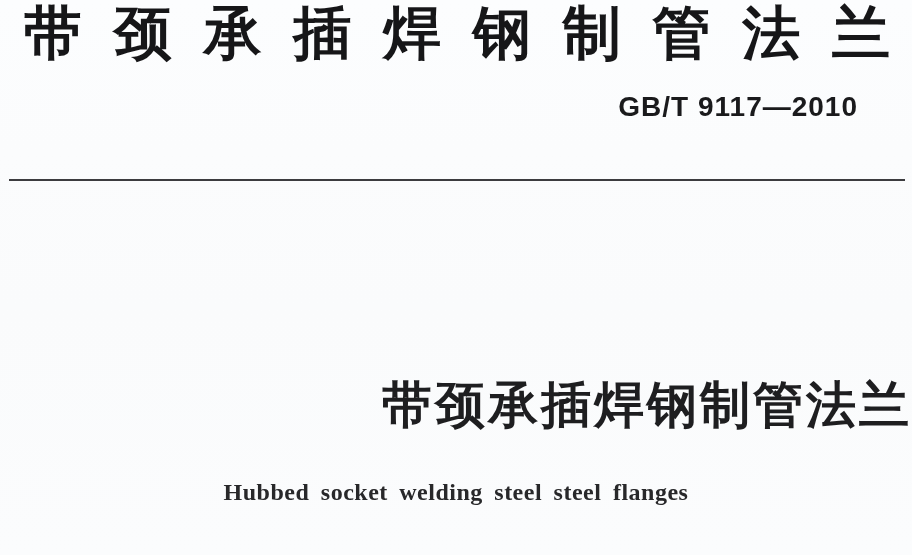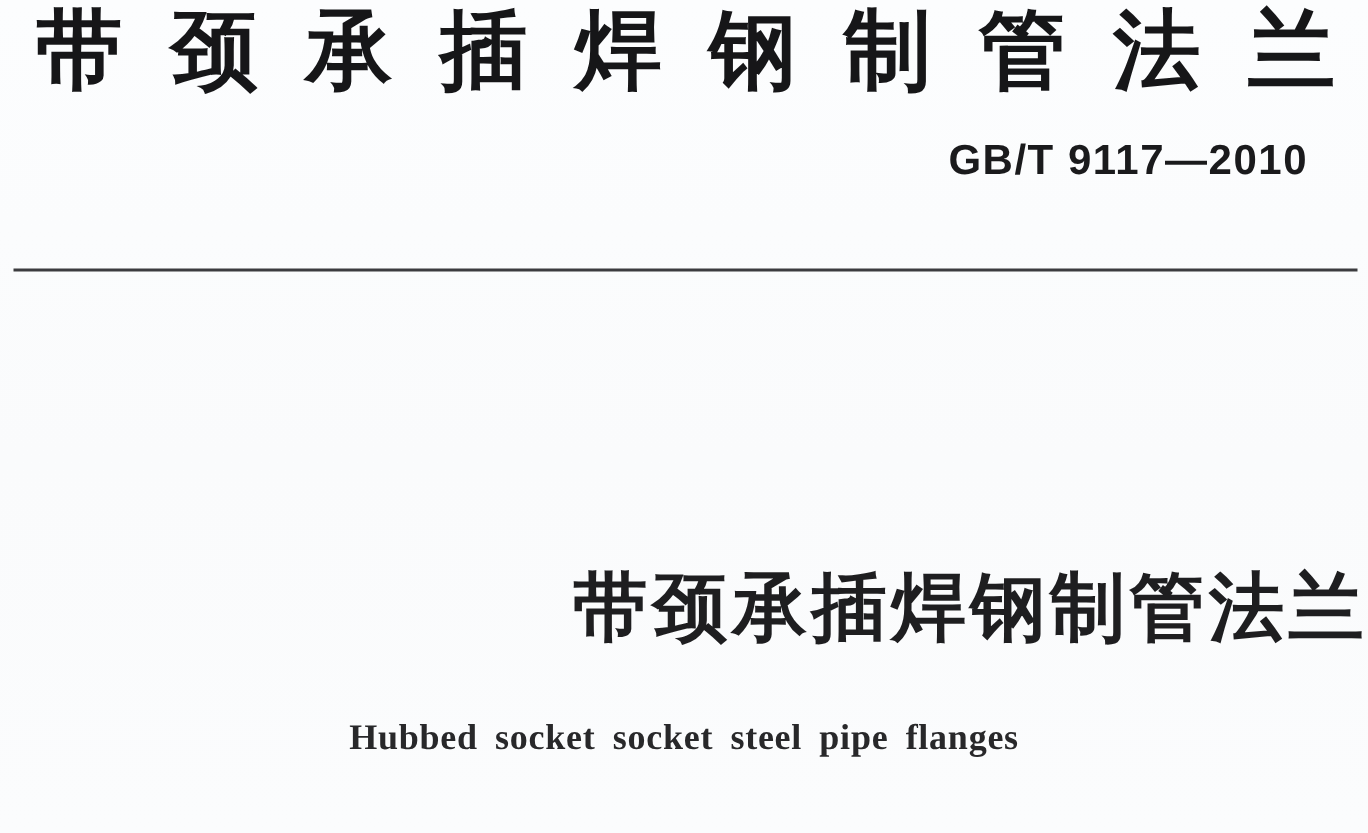--- a/index.html
+++ b/index.html
@@ -34,21 +34,21 @@
     color: #161618;
     text-align: justify;
     text-align-last: justify;
     text-justify: inter-character;
     white-space: nowrap;
     letter-spacing: 0;
   }
   .code-block {
     position: absolute;
     top: 92px;
-    right: 40px;
+    right: 54px;
     text-align: right;
   }
   .std-code {
     font-family: "Liberation Sans", "DejaVu Sans", sans-serif;
     font-weight: 700;
     font-size: 28px;
     line-height: 30px;
     letter-spacing: 1px;
     color: #1a1a1c;
   }
@@ -106,15 +106,15 @@
   <h1 class="masthead">带颈承插焊钢制管法兰</h1>
 
   <div class="code-block">
     <div class="std-code">GB/T 9117—2010</div>
   </div>
 
   <hr class="rule">
 
   <div class="cn-title">带颈承插焊钢制管法兰</div>
 
-  <div class="en-title">Hubbed socket socket steel pipe flanges</div>
+  <div class="en-title">Hubbed socket welding steel steel flanges</div>
 
 </div>
 
 </body></html>

